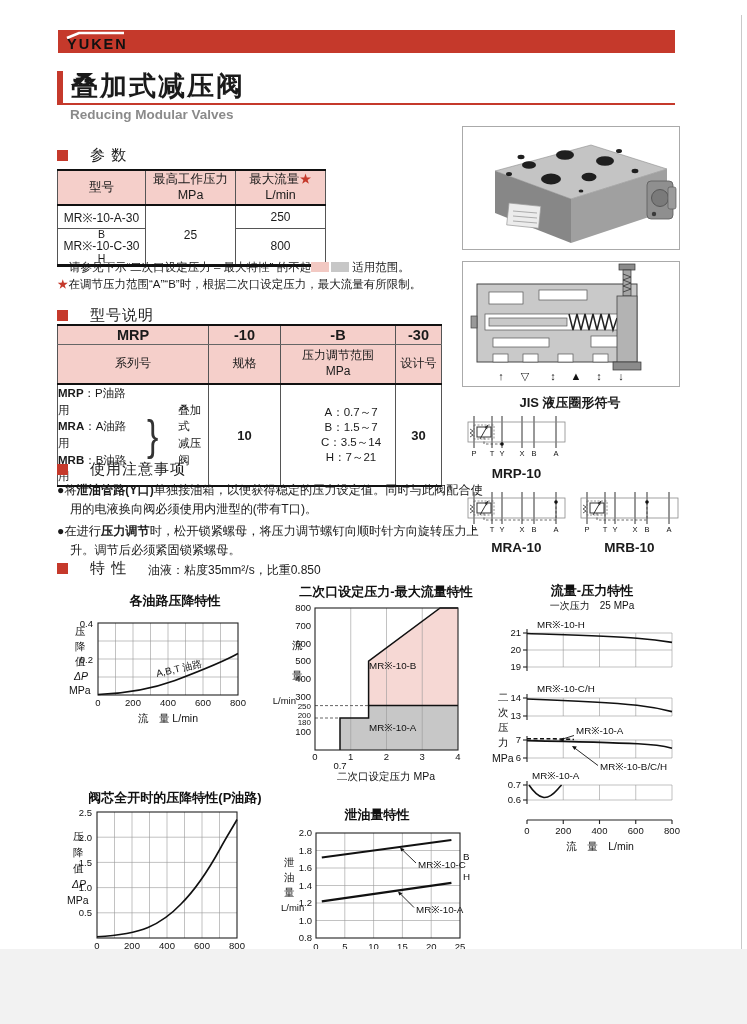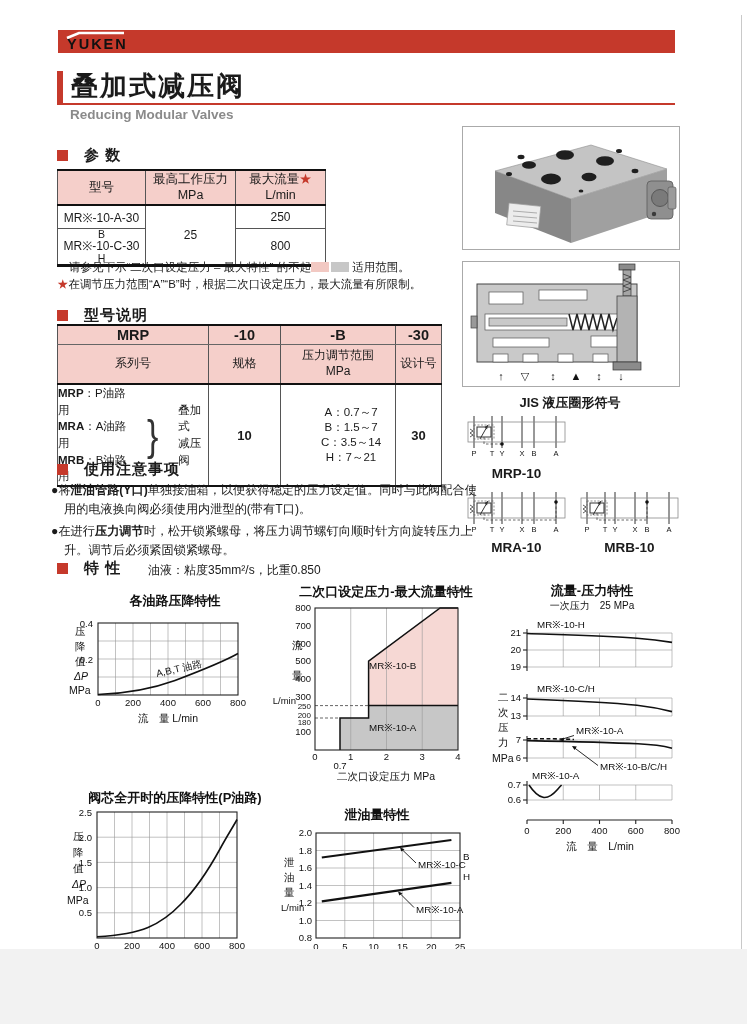--- a/index.html
+++ b/index.html
@@ -1,21 +1,21 @@
 <!DOCTYPE html>
 <html><head>
 <meta charset="utf-8">
 <style>
   html,body{margin:0;padding:0;background:#f2f2f2;}
   .page{position:relative;width:747px;height:949px;background:#fff;margin:0 auto;
         font-family:"Liberation Sans",sans-serif;color:#1a1a1a;overflow:hidden;}
   .abs{position:absolute;}
   .red{color:#c5392b;}
   .band{background:#c5392b;}
-  .sec-h{display:flex;align-items:center;gap:16px;font-size:15px;font-weight:bold;letter-spacing:1px;}
+  .sec-h{display:flex;align-items:center;gap:22px;font-size:15px;font-weight:normal;letter-spacing:1px;}
   .redsq{width:11px;height:11px;background:#c5392b;display:inline-block;}
   .ptable{border-collapse:collapse;table-layout:fixed;border-top:2px solid #111;border-bottom:3px solid #111;}
   .ptable td{border:1px solid #555;text-align:center;font-size:12px;padding:0;}
   .ptable tr.hd td{background:#f5cfca;border-bottom:2px solid #111;font-size:12.5px;height:33px;line-height:1.25;}
   .mtable{border-collapse:collapse;table-layout:fixed;border-top:2px solid #111;border-bottom:2px solid #111;}
   .mtable td{border:1px solid #555;text-align:center;padding:0;}
   .mtable tr.codes td{background:#f5cfca;font-weight:bold;font-size:14.5px;height:18px;border-bottom:1px solid #666;}
   .mtable tr.heads td{background:#f5cfca;font-size:12px;height:38px;line-height:1.3;border-bottom:2px solid #111;}
   .mtable tr.body td{height:60px;font-size:12px;}
   .note{font-size:11.5px;line-height:1.45;}
@@ -145,21 +145,21 @@
       </td>
       <td class="b" style="font-size:13px;">30</td>
     </tr>
   </tbody>
     </table>
 
   <div class="abs sec-h" style="left:57px;top:460px;">
     <span class="redsq"></span>
     <span>使用注意事项</span>
   </div>
-  <div class="abs bullets" style="left:51px;top:481px;width:428px;">
+  <div class="abs bullets" style="left:57px;top:481px;width:428px;">
     <p><span>●</span><span>将</span><span class="b">泄油管路(Y口)</span><span>单独接油箱，以便获得稳定的压力设定值。同时与此阀配合使用的电液换向阀必须使用内泄型的(带有T口)。</span></p>
     <p><span>●</span><span>在进行</span><span class="b">压力调节</span><span>时，松开锁紧螺母，将压力调节螺钉向顺时针方向旋转压力上升。调节后必须紧固锁紧螺母。</span></p>
   </div>
 
   <div class="abs sec-h" style="left:57px;top:559px;">
     <span class="redsq"></span>
     <span>特 性</span>
   </div>
   <div class="abs" style="left:148px;top:562px;font-size:12px;">油液：粘度35mm²/s，比重0.850</div>
 

